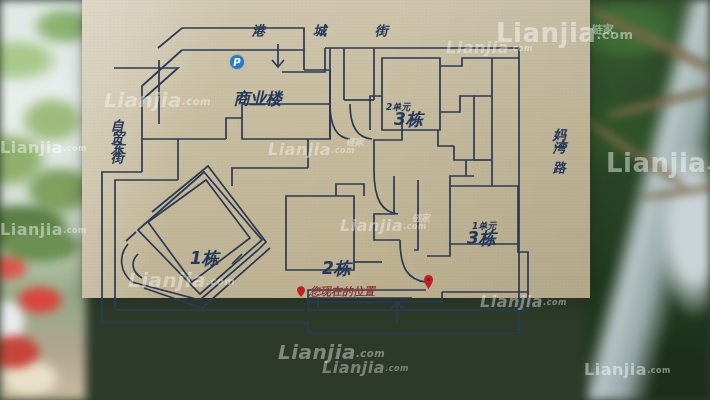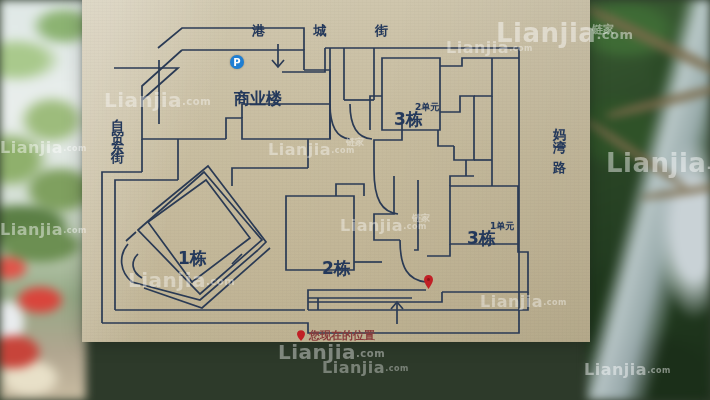--- a/index.html
+++ b/index.html
@@ -41,25 +41,26 @@
       radial-gradient(ellipse 80px 50px at 70px 370px,#1b2f19 50%,rgba(27,47,25,0) 80%),
       linear-gradient(160deg,#3a5c33 0%, #2a4626 35%, #223b20 65%, #1a2e18 100%);
     filter:blur(4px);
   }
   #bg-right .branch{
     position:absolute;background:#7a6a4a;border-radius:40%;opacity:.85;
   }
 
   
   #board{
-    position:absolute;left:82px;top:0;width:508px;height:342px;
+    position:absolute;left:82px;top:0;width:508px;height:298px;
     background:
       linear-gradient(100deg, rgba(255,255,255,0.16) 0%, rgba(255,255,255,0.03) 22%, rgba(0,0,0,0.0) 55%, rgba(0,0,0,0.05) 100%),
       linear-gradient(180deg,#cfc6ad 0%, #cbc1a6 18%, #c6bb9d 45%, #c2b697 72%, #bdb191 100%);
     box-shadow:0 0 18px rgba(0,0,0,.25);
+    font-style:italic;
   }
   #board::after{ 
     content:"";position:absolute;inset:0;pointer-events:none;opacity:.10;
     background-image:
       repeating-linear-gradient(0deg,rgba(0,0,0,.12) 0 1px,rgba(255,255,255,0) 1px 3px),
       repeating-linear-gradient(90deg,rgba(0,0,0,.10) 0 1px,rgba(255,255,255,0) 1px 4px);
   }
   #board-sheen{
     position:absolute;left:0;top:0;width:100%;height:100%;pointer-events:none;
     background:linear-gradient(108deg, rgba(255,255,255,.18) 0 6%, rgba(255,255,255,0) 26%);
@@ -238,26 +239,26 @@
     <div class="lbl street" style="left:170px;top:22px;letter-spacing:22px;">港 城 街</div>
 
     <div class="lbl street-v" style="left:26px;top:108px;">自贸东街</div>
 
     <div class="lbl street-v" style="left:468px;top:118px;">妈湾一路</div>
 
 
     <div class="lbl shop" style="left:152px;top:89px;">商业楼</div>
 
     <div class="lbl bldg" style="left:312px;top:79px;">3栋</div>
-    <div class="lbl bldg-sub" style="left:333px;top:101px;">2单元</div>
+    <div class="lbl bldg-sub" style="left:304px;top:101px;">2单元</div>
 
     <div class="lbl bldg" style="left:385px;top:198px;">3栋</div>
-    <div class="lbl bldg-sub" style="left:408px;top:220px;">1单元</div>
-
-    <div class="lbl bldg" style="left:96px;top:218px;">1栋</div>
+    <div class="lbl bldg-sub" style="left:390px;top:220px;">1单元</div>
+
+    <div class="lbl bldg" style="left:108px;top:218px;">1栋</div>
 
     <div class="lbl bldg" style="left:240px;top:228px;">2栋</div>
 
     <div class="p-icon" style="left:148px;top:55px;">P</div>
 
     <svg class="pin" style="left:342px;top:275px;" viewBox="0 0 9 14">
       <path d="M4.5,0 C7,0 9,2 9,4.6 C9,8 4.5,14 4.5,14 C4.5,14 0,8 0,4.6 C0,2 2,0 4.5,0 Z" fill="#c22026"></path>
       <circle cx="4.5" cy="4.4" r="1.5" fill="#8e1418"></circle>
     </svg>
 

